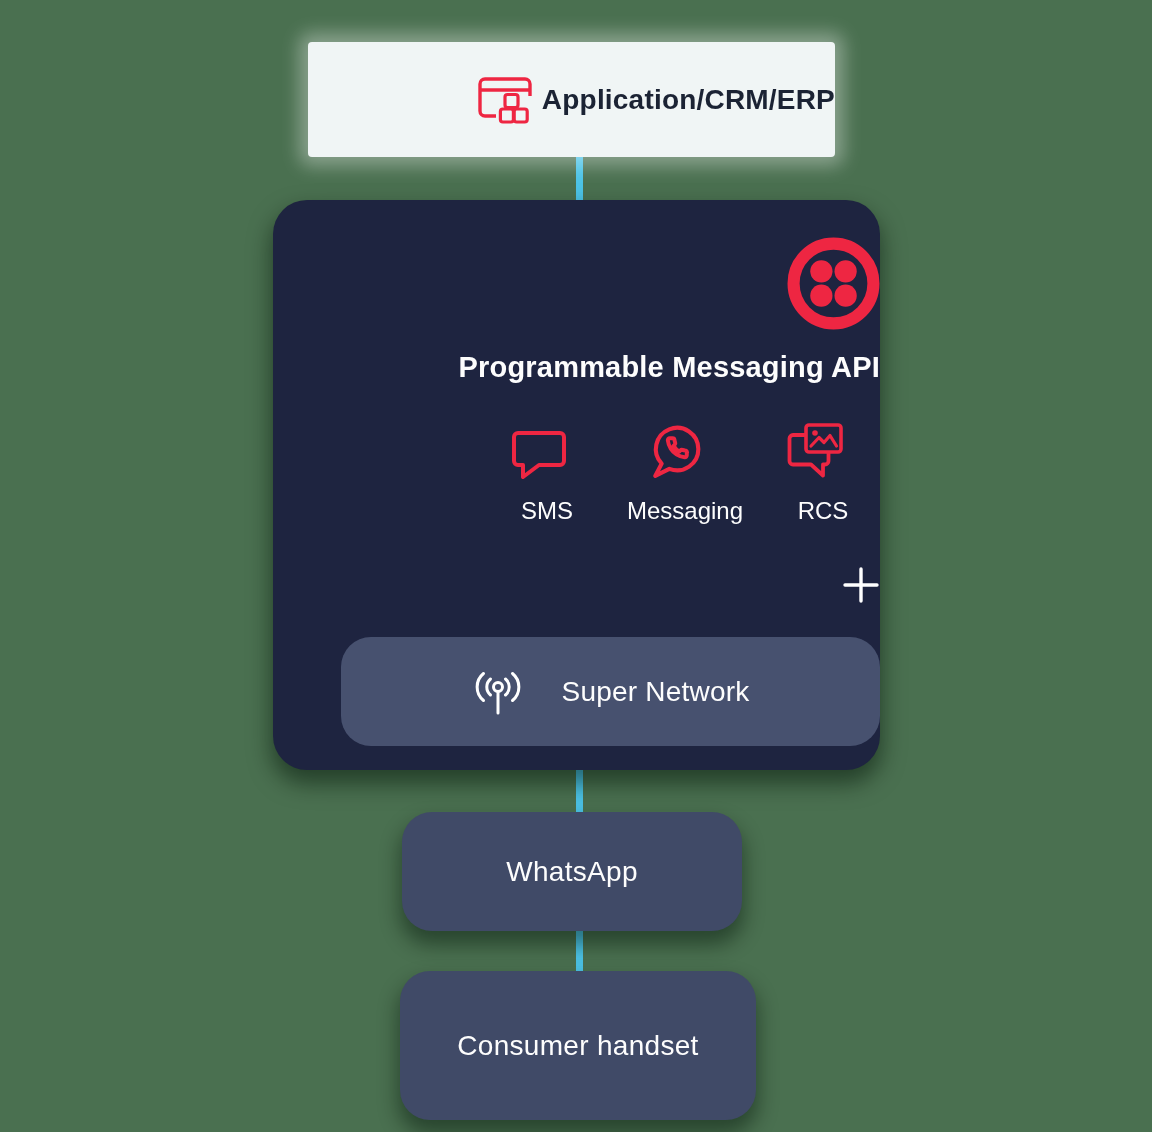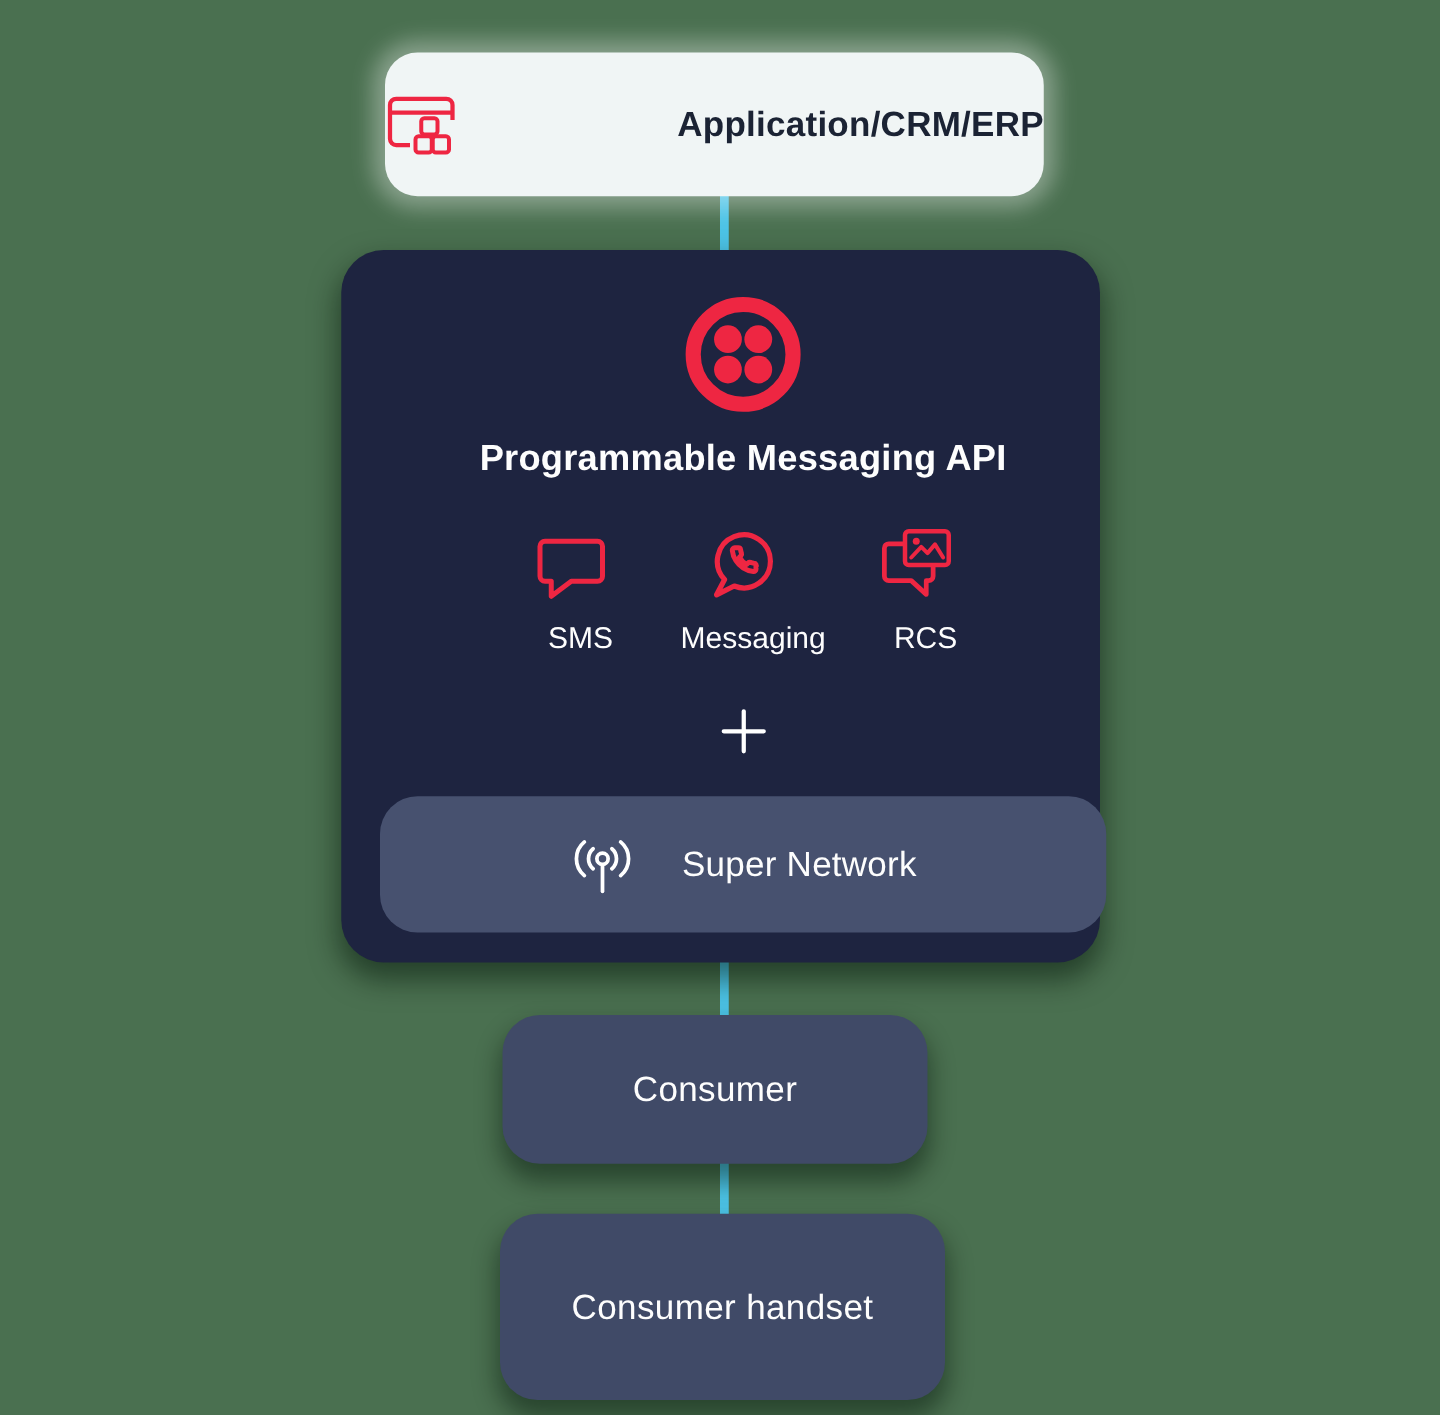--- a/index.html
+++ b/index.html
@@ -13,46 +13,46 @@
 
   
   .connector{position:absolute;width:7px;background:var(--cyan);z-index:1;border-radius:2px;}
   .line1{left:576px;top:150px;height:56px;}
   .line2{left:576px;top:762px;height:56px;}
   .line3{left:576px;top:925px;height:52px;}
 
   
   .node-app{
     position:absolute;left:308px;top:42px;width:527px;height:115px;z-index:2;
-    background:var(--offwhite);border-radius:26px;
-    display:flex;align-items:center;justify-content:space-between;gap:10px;
+    background:var(--offwhite);border-radius:4px;
+    display:flex;align-items:center;justify-content:flex-end;gap:10px;
     box-shadow:0 0 18px 9px rgba(255,255,255,0.35);
   }
   .node-app .label{color:var(--ink);font-size:28px;font-weight:600;letter-spacing:.2px;}
 
   
   .node-main{
     position:absolute;left:273px;top:200px;width:607px;height:570px;z-index:2;
     background:var(--navy);border-radius:34px;
-    display:flex;flex-direction:column;align-items:center;
+    display:flex;flex-direction:column;align-items:flex-end;
     box-shadow:0 12px 22px 2px rgba(0,18,6,0.5);
     padding-left:36px;
   }
   .logo{margin-top:37px;color:var(--red);}
   .main-title{margin-top:17px;line-height:40px;font-size:29px;font-weight:700;color:var(--white-text);letter-spacing:.2px;}
 
   .channels{margin-top:29px;display:flex;gap:8px;}
   .channel{width:130px;display:flex;flex-direction:column;align-items:center;}
   .icon-slot{height:64px;display:flex;align-items:flex-end;justify-content:center;color:var(--red);}
   .channel .label{margin-top:16px;line-height:30px;font-size:24px;color:var(--white-text);margin-left:16px;}
 
   .plus{margin-top:40px;color:#ffffff;}
 
   .pill{
-    margin-top:33px;width:581px;height:109px;border-radius:30px;background:var(--slate);
+    margin-top:33px;width:539px;height:109px;border-radius:30px;background:var(--slate);
     display:flex;align-items:center;justify-content:center;gap:38px;color:#ffffff;
   }
   .pill .label{font-size:28px;font-weight:500;color:var(--white-text);letter-spacing:.2px;}
 
   
   .node-small{
     position:absolute;z-index:2;background:var(--slate-deep);border-radius:30px;
     display:flex;align-items:center;justify-content:center;
     box-shadow:0 12px 20px 2px rgba(0,18,6,0.45);
   }
@@ -153,20 +153,20 @@
           <path d="M33.5,13 a10.5,10.5 0 0 1 0,16" stroke="currentColor" stroke-width="3" stroke-linecap="round"></path>
           <path d="M40.5,7.5 a17.5,17.5 0 0 1 0,27" stroke="currentColor" stroke-width="3" stroke-linecap="round"></path>
         </svg>
       </span>
       <span class="label">Super Network</span>
     </div>
 
   </div>
 
   <div class="node-small node-carriers">
-    <span class="label">Consumer</span>
+    <span class="label">WhatsApp</span>
   </div>
 
   <div class="node-small node-consumer">
     <span class="label">Consumer handset</span>
   </div>
 
 </div>
 
 </body></html>

